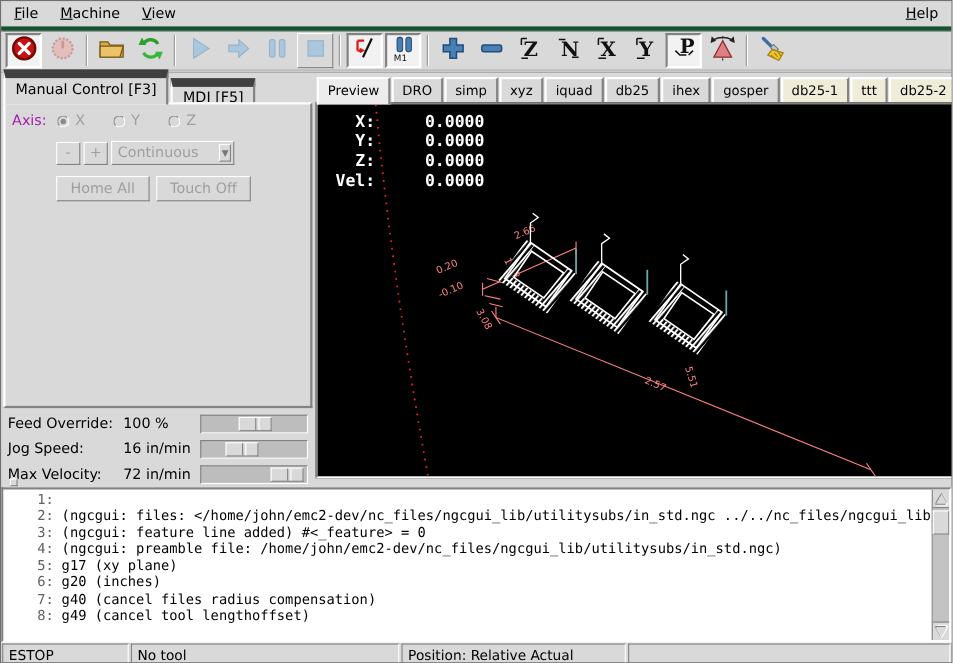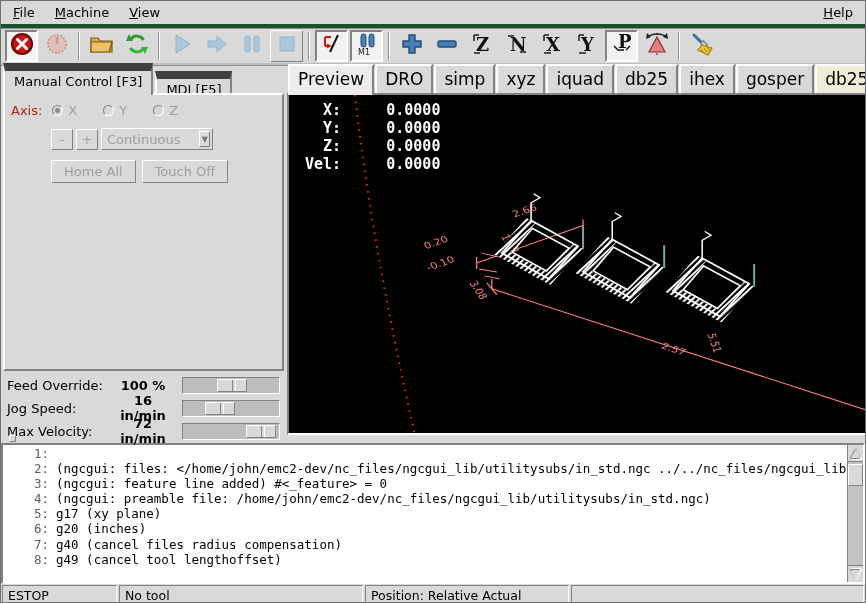--- a/index.html
+++ b/index.html
@@ -29,44 +29,44 @@
 
   
   .lnb-tabs { display:flex; align-items:flex-end; height:26px; }
   .ltab { border-top:8px solid #404040; border-left:2px solid #fff; border-right:2px solid #828282; padding:3px 9px 4px 9px; margin-right:2px; background:#d9d9d9; position:relative; }
   .ltab.active { z-index:2; margin-bottom:-2px; padding-bottom:6px; background:#d9d9d9; }
   .ltab.inactive { background:#d9d9d9; height:22px; }
   .lnb-panel { flex:1; border-top:2px solid #fff; border-left:2px solid #fff; border-right:2px solid #828282; border-bottom:2px solid #828282; background:#d9d9d9; padding:8px 6px; position:relative; }
 
   .disabled-text { color:#9e9e9e; }
   .axis-row { display:flex; align-items:center; gap:4px; }
-  .axis-label { font-weight:normal; color:#b91c1c; margin-right:6px; }
+  .axis-label { font-weight:normal; color:#a21caf; margin-right:6px; }
   .radio { display:inline-flex; align-items:center; gap:5px; margin-right:22px; }
   .radio .circle { width:11px; height:11px; border-radius:50%; border-top:1px solid #828282; border-left:1px solid #828282; border-bottom:1px solid #fff; border-right:1px solid #fff; background:#d9d9d9; position:relative; }
   .radio .circle.on::after { content:""; position:absolute; left:2px; top:2px; width:5px; height:5px; border-radius:50%; background:#8a8a8a; }
   .jog-row { display:flex; align-items:center; margin:10px 0 0 40px; gap:3px; }
   .small-btn { width:22px; height:21px; display:flex; align-items:center; justify-content:center; color:#9e9e9e; }
   .combo { display:flex; align-items:center; height:22px; width:112px; padding-left:5px; color:#9e9e9e; background:#d9d9d9;gap:19px; }
   .combo-arrow { margin-left:auto; width:16px; height:16px; display:flex; align-items:center; justify-content:center; font-size:8px; color:#777; margin-right:2px; }
   .home-row { display:flex; margin:10px 0 0 40px; gap:6px; }
   .wide-btn { padding:3px 12px; color:#9e9e9e; }
 
   
   .sliders { flex:0 0 70px; padding:3px 4px 0 4px; position:relative; }
   .slider-row { display:flex; align-items:center; height:22px; margin-bottom:1px; }
   .slider-label { width:105px; color:#000; }
-  .slider-value { width:62px; text-align:center; margin-right:8px; color:#000;font-weight:bold; }
+  .slider-value { width:62px; text-align:left; margin-right:8px; color:#000; }
   .slider-track { position:relative; flex:1; height:17px; background:#bdbdbd; border-top:1px solid #828282; border-left:1px solid #828282; border-bottom:1px solid #fff; border-right:1px solid #fff; }
   .slider-handle { position:absolute; top:1px; width:30px; height:13px; background:#d9d9d9; border-top:1px solid #fff; border-left:1px solid #fff; border-bottom:1px solid #828282; border-right:1px solid #828282; }
   .slider-handle::after { content:""; position:absolute; left:14px; top:0; width:2px; height:100%; border-left:1px solid #828282; border-right:1px solid #fff; }
   .sash-grip { position:absolute; left:6px; bottom:1px; width:7px; height:7px; border-top:1px solid #fff; border-left:1px solid #fff; border-bottom:1px solid #828282; border-right:1px solid #828282; background:#d9d9d9; }
 
   
   .rnb-tabs { display:flex; align-items:flex-end; height:26px; padding-left:1px; }
-  .rtab { border-top:2px solid #fff; border-left:2px solid #fff; border-right:2px solid #828282; padding:3px 8px 4px 8px; margin-right:1px; background:#d9d9d9; font-size:17px; white-space:nowrap; }
+  .rtab { border-top:2px solid #fff; border-left:2px solid #fff; border-right:2px solid #828282; padding:3px 8px 4px 8px; margin-right:1px; background:#d9d9d9; font-size:12px; white-space:nowrap; }
   .rtab.active { background:#ececec; margin-bottom:-2px; padding-bottom:6px; z-index:2; position:relative; }
   .rtab.cream { background:#efedda; }
   .canvas-wrap { flex:1; border-top:2px solid #828282; border-left:2px solid #828282; border-bottom:2px solid #ffffff; border-right:2px solid #ffffff; background:#000; position:relative; overflow:hidden; }
   .canvas-sash { flex:0 0 8px; }
   .dro { position:absolute; left:16px; top:6px; font-family:"DejaVu Sans Mono","Liberation Mono",monospace; font-weight:bold; font-size:15px; color:#fff; line-height:18px; }
   .dro-row { display:flex; }
   .dro-label { display:inline-block; width:4ch; text-align:right; white-space:pre; }
   .dro-value { display:inline-block; width:11ch; text-align:right; white-space:pre; }
   .plot-svg { position:absolute; inset:0; width:100%; height:100%; }
 

